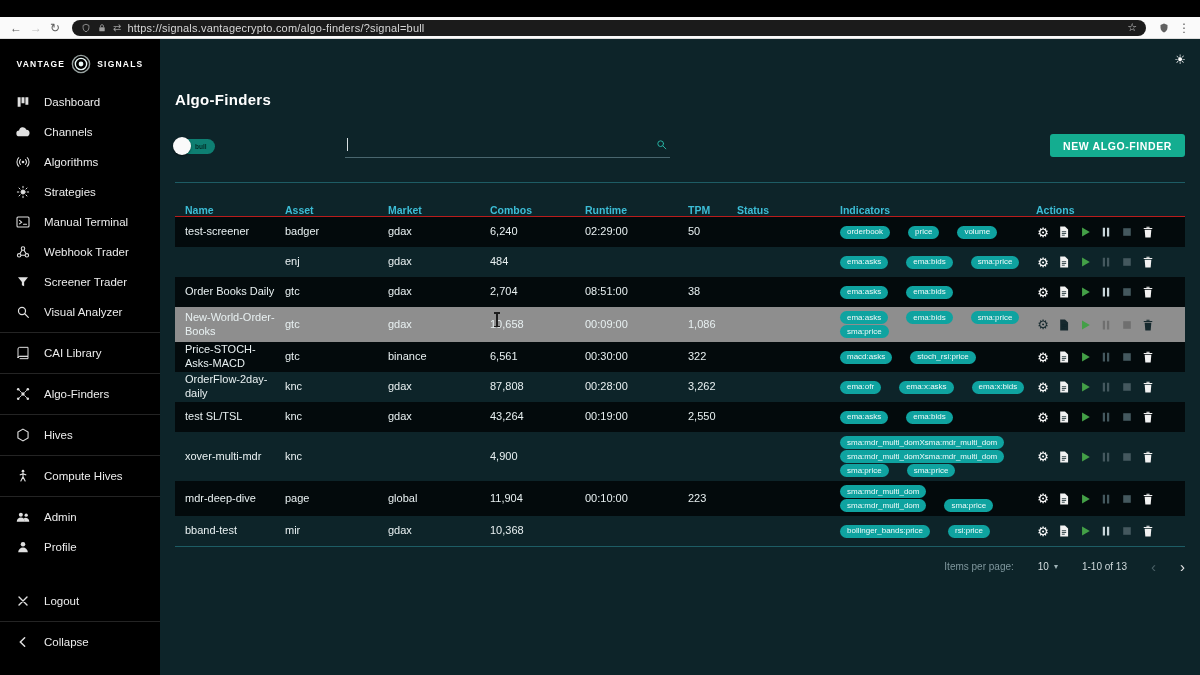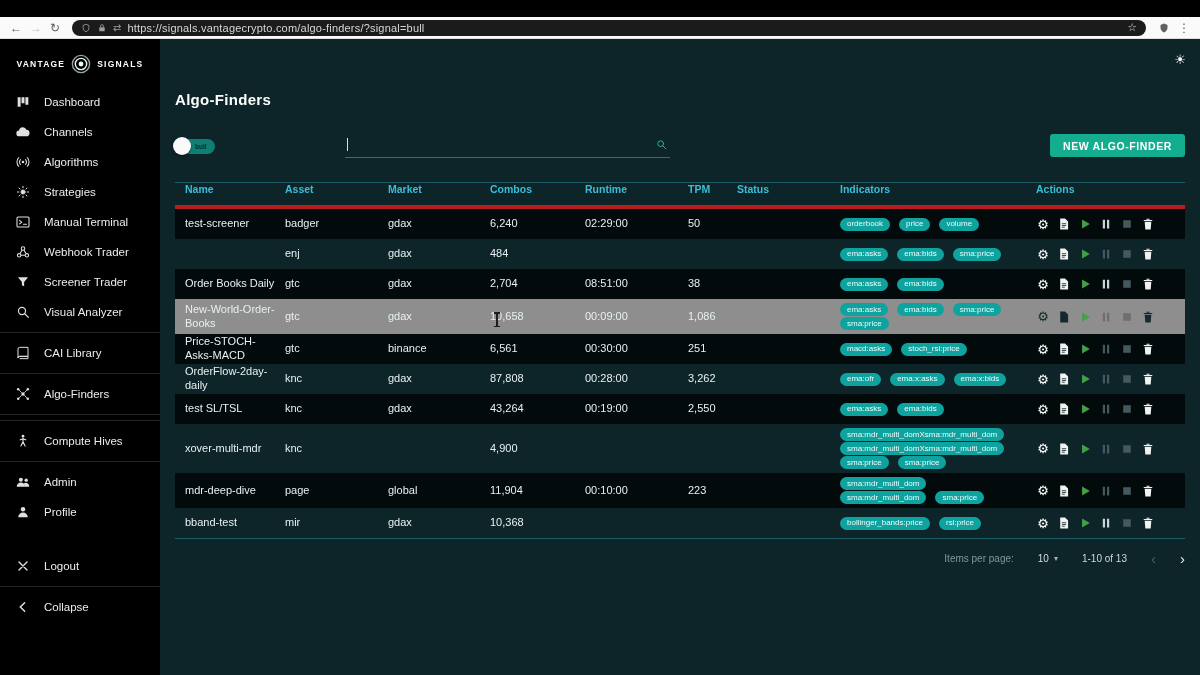--- a/index.html
+++ b/index.html
@@ -34,37 +34,37 @@
 .toggle{position:absolute;left:0;top:7px;width:40px;height:15px;background:#0e7f72;border-radius:8px;display:flex;align-items:center;cursor:pointer}
 .knob{position:absolute;left:-2px;top:-2px;width:18px;height:18px;border-radius:50%;background:#fafafa;box-shadow:0 1px 2px rgba(0,0,0,.5)}
 .tlabel{margin-left:20px;font-size:6.5px;color:#032c27;font-weight:bold}
 .search{position:absolute;left:170px;top:0;width:325px;height:26px;border-bottom:1px solid #49666e;display:flex;align-items:center}
 .caret{width:1px;height:13px;background:#d7dfe1;margin-left:2px}
 .search-input{flex:1;background:transparent;border:0;outline:none;color:#dfe7e9;font-size:12px;padding:0 4px;font-family:inherit}
 .mag{width:13px;height:13px;color:#26b3a4;display:inline-flex;margin-right:2px}
 .mag svg{width:100%;height:100%}
 .newbtn{position:absolute;right:0;top:2px;height:23px;padding:0 13px;background:var(--btn,#14ad90);color:#fff;border:0;border-radius:3px;font-size:10.5px;font-weight:bold;letter-spacing:.6px;font-family:inherit;cursor:pointer}
 .table{margin-top:20px;border-bottom:1px solid #1d5c64}
-.thead{display:flex;align-items:flex-start;height:27px;border-top:1px solid #1d5c64;border-bottom:4px solid #b91c1c}
+.thead{display:flex;align-items:flex-end;height:35px;border-top:1px solid #1d5c64;border-bottom:1px solid #b91c1c}
 .hcell{font-size:10.5px;font-weight:bold;color:var(--cyan,#3cbdd6);padding-right:6px;cursor:pointer}
 .c-name{width:110px;padding-left:10px}
 .c-asset{width:103px}
 .c-market{width:102px}
 .c-combos{width:95px}
 .c-runtime{width:103px}
 .c-tpm{width:49px}
 .c-status{width:103px}
 .c-ind{width:196px}
 .c-act{width:149px}
 .trow{display:flex;align-items:center;min-height:30px;cursor:pointer}
 .trow.odd{background:#030a0c}
 .trow.selected{background:var(--selrow,#8e8e8e)}
 .cell{font-size:11px;color:#e8f0f1;padding-right:6px;line-height:1.25}
 .cell.c-ind{padding:3px 6px 3px 0}
-.chipline{display:flex;gap:9px;margin:1px 0}
+.chipline{display:flex;gap:18px;margin:1px 0}
 .chip{background:var(--chip,#0fa3a0);color:#eefaf9;font-size:8px;line-height:1;padding:2.5px 7px;border-radius:8px;white-space:nowrap}
 .acts{display:flex;align-items:center;gap:7px}
 .act{width:14px;height:14px;display:inline-flex;align-items:center;justify-content:center;cursor:pointer}
 .act svg{width:100%;height:100%}
 .gear{color:#fff;font-size:13px;line-height:1}
 .doc{color:#f2f2f2}
 .play{color:var(--green,#43a047)}
 .pause.on{color:#c6d4d8}
 .pause.off{color:#44585e}
 .stop{color:#44585e}
@@ -218,20 +218,28 @@
                 <circle cx="4.8" cy="4.8" r="1.9"></circle>
                 <circle cx="19.2" cy="4.8" r="1.9"></circle>
                 <circle cx="4.8" cy="19.2" r="1.9"></circle>
                 <circle cx="19.2" cy="19.2" r="1.9"></circle>
                 <path d="M6.2 6.2l3.9 3.9M17.8 6.2l-3.9 3.9M6.2 17.8l3.9-3.9M17.8 17.8l-3.9-3.9" stroke="currentColor" stroke-width="1.3"></path>
               </svg>
             </span>
             <span class="nlabel">Algo-Finders</span>
           </div>
           <div class="sdivider"></div>
+          <div class="nav-item">
+            <span class="nicon">
+              <svg viewBox="0 0 24 24" fill="none" stroke="currentColor" stroke-width="1.7">
+                <path d="M12 3.2l7.6 4.4v8.8L12 20.8l-7.6-4.4V7.6z"></path>
+              </svg>
+            </span>
+            <span class="nlabel">Hives</span>
+          </div>
           <div class="sdivider"></div>
           <div class="nav-item">
             <span class="nicon">
               <svg viewBox="0 0 24 24" fill="none" stroke="currentColor" stroke-width="1.7" stroke-linecap="round">
                 <circle cx="12" cy="4.8" r="2" fill="currentColor" stroke="none"></circle>
                 <path d="M12 7.5v5.5M12 13l-3.2 6.5M12 13l3.2 6.5M7.8 10.2L12 8.8l4.2 1.4"></path>
               </svg>
             </span>
             <span class="nlabel">Compute Hives</span>
           </div>
@@ -530,21 +538,21 @@
                   </span>
                 </span>
               </div>
             </div>
             <div class="trow odd">
               <div class="cell c-name">Price-STOCH-Asks-MACD</div>
               <div class="cell c-asset">gtc</div>
               <div class="cell c-market">binance</div>
               <div class="cell c-combos">6,561</div>
               <div class="cell c-runtime">00:30:00</div>
-              <div class="cell c-tpm">251</div>
+              <div class="cell c-tpm">322</div>
               <div class="cell c-status"></div>
               <div class="cell c-ind">
                 <div class="chipline">
                   <span class="chip">macd:asks</span>
                   <span class="chip">stoch_rsi:price</span>
                 </div>
               </div>
               <div class="cell c-act acts">
                 <span class="act gear">⚙</span>
                 <span class="act doc">

